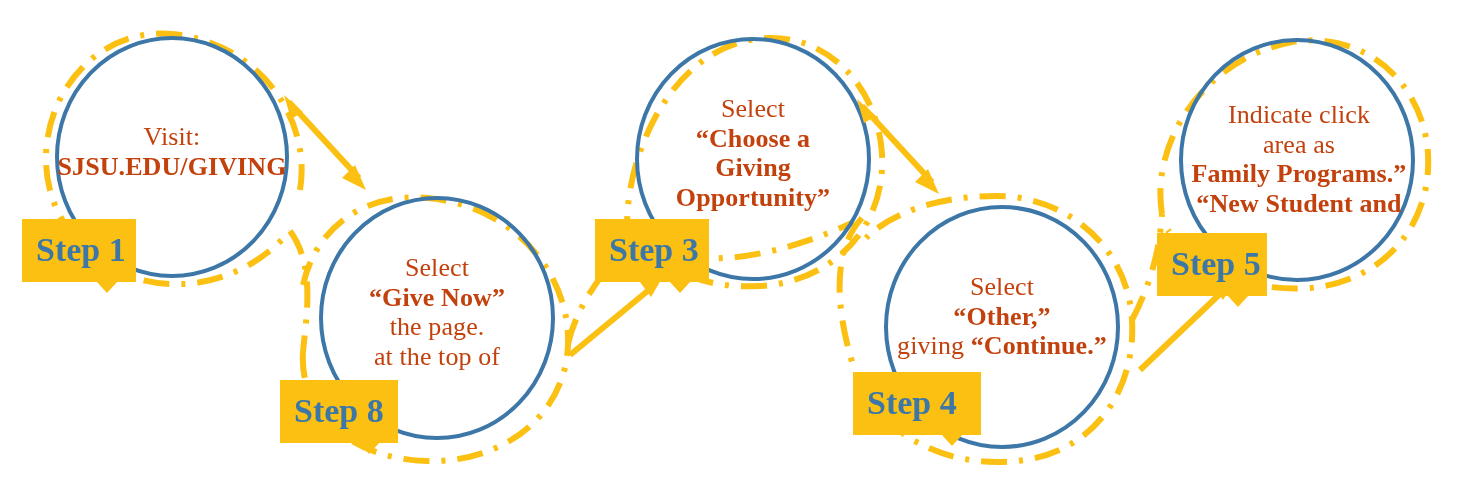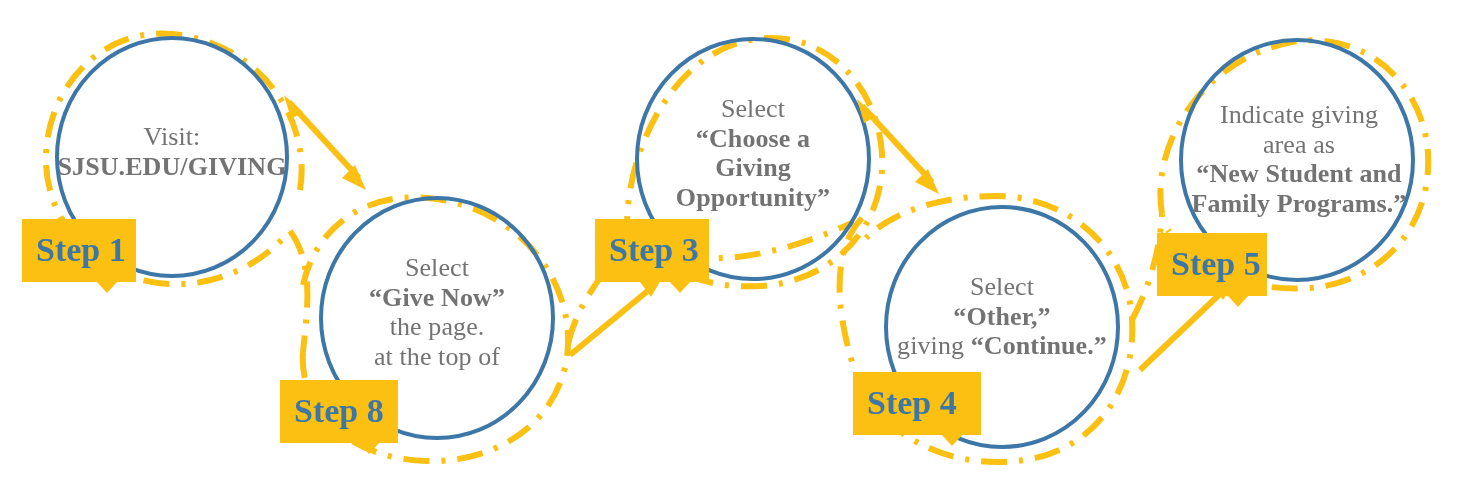--- a/index.html
+++ b/index.html
@@ -44,21 +44,21 @@
     stroke-linecap: butt;
   }
   .arrow-head {
     fill: #fbc011;
   }
 
   
   .circle-text {
     position: absolute;
     text-align: center;
-    color: #737373;
+    color: #c2410c;
     line-height: 1.14;
     font-family: "Liberation Serif", "DejaVu Serif", serif;
     letter-spacing: 0.1px;
     -webkit-font-smoothing: antialiased;
   }
   .circle-text .ln { display: block; white-space: nowrap; }
   .circle-text .reg { font-weight: 400; }
   .circle-text .bold { font-weight: 700; }
 
   
@@ -193,24 +193,24 @@
     <span class="ln bold">Opportunity”</span>
   </div>
 
   <div class="circle-text" style="left:882px; top:272px; width:240px; font-size:26px;">
     <span class="ln reg">Select</span>
     <span class="ln bold">“Other,”</span>
     <span class="ln"><span class="reg">giving </span><span class="bold">“Continue.”</span></span>
   </div>
 
   <div class="circle-text" style="left:1168px; top:100px; width:262px; font-size:26px;">
-    <span class="ln reg">Indicate giving</span>
+    <span class="ln reg">Indicate click</span>
     <span class="ln reg">area as</span>
+    <span class="ln bold">Family Programs.”</span>
     <span class="ln bold">“New Student and</span>
-    <span class="ln bold">Family Programs.”</span>
   </div>
 
   <div class="step-badge" style="left:22px; top:219px; width:114px; height:63px; font-size:34px;">
     <span class="badge-label">Step 1</span>
     <span class="badge-tail"></span>
   </div>
 
   <div class="step-badge" style="left:280px; top:380px; width:118px; height:63px; font-size:34px;">
     <span class="badge-label">Step 8</span>
     <span class="badge-tail"></span>

